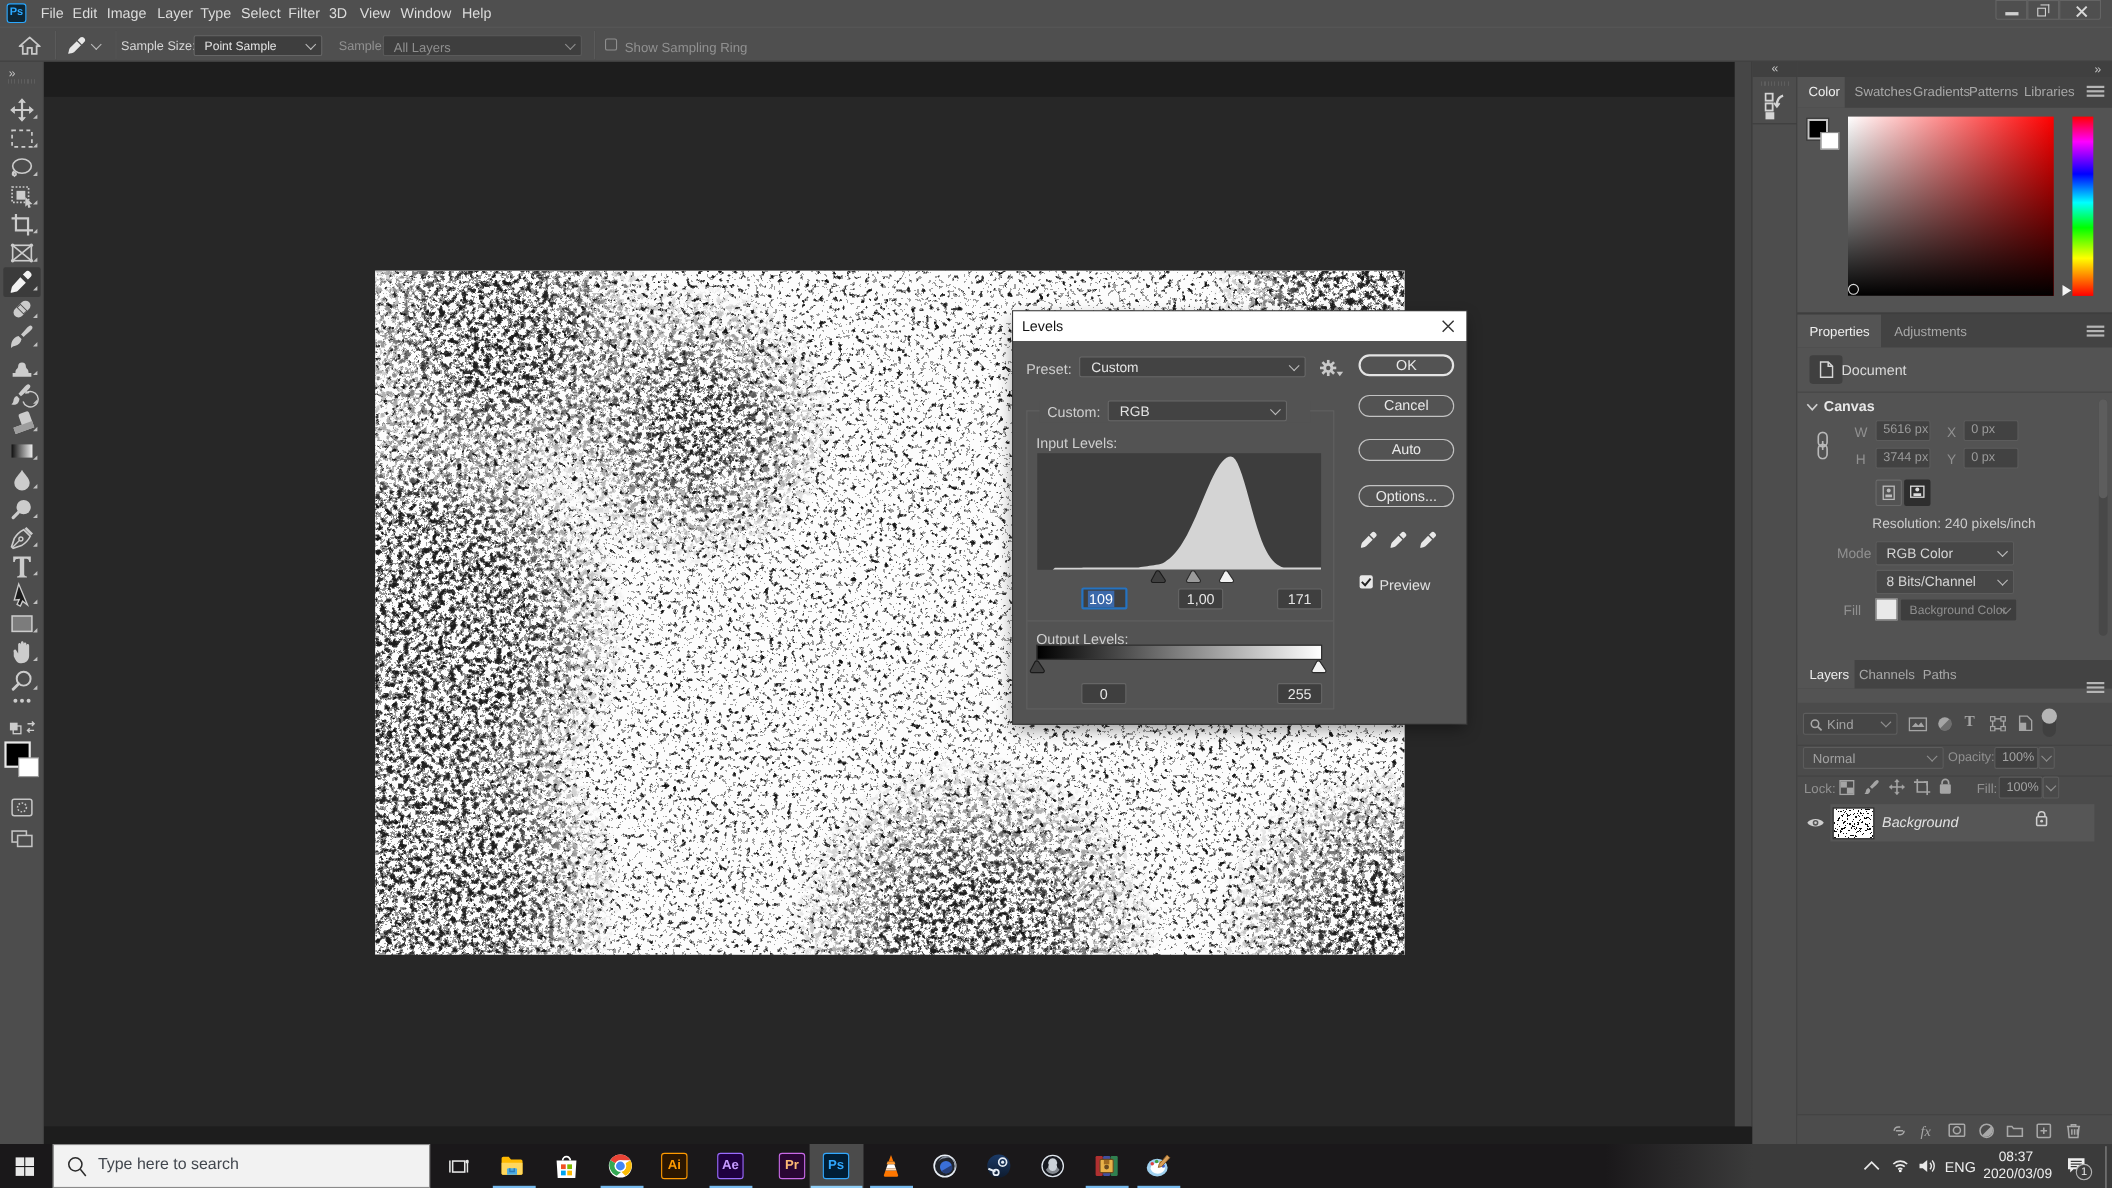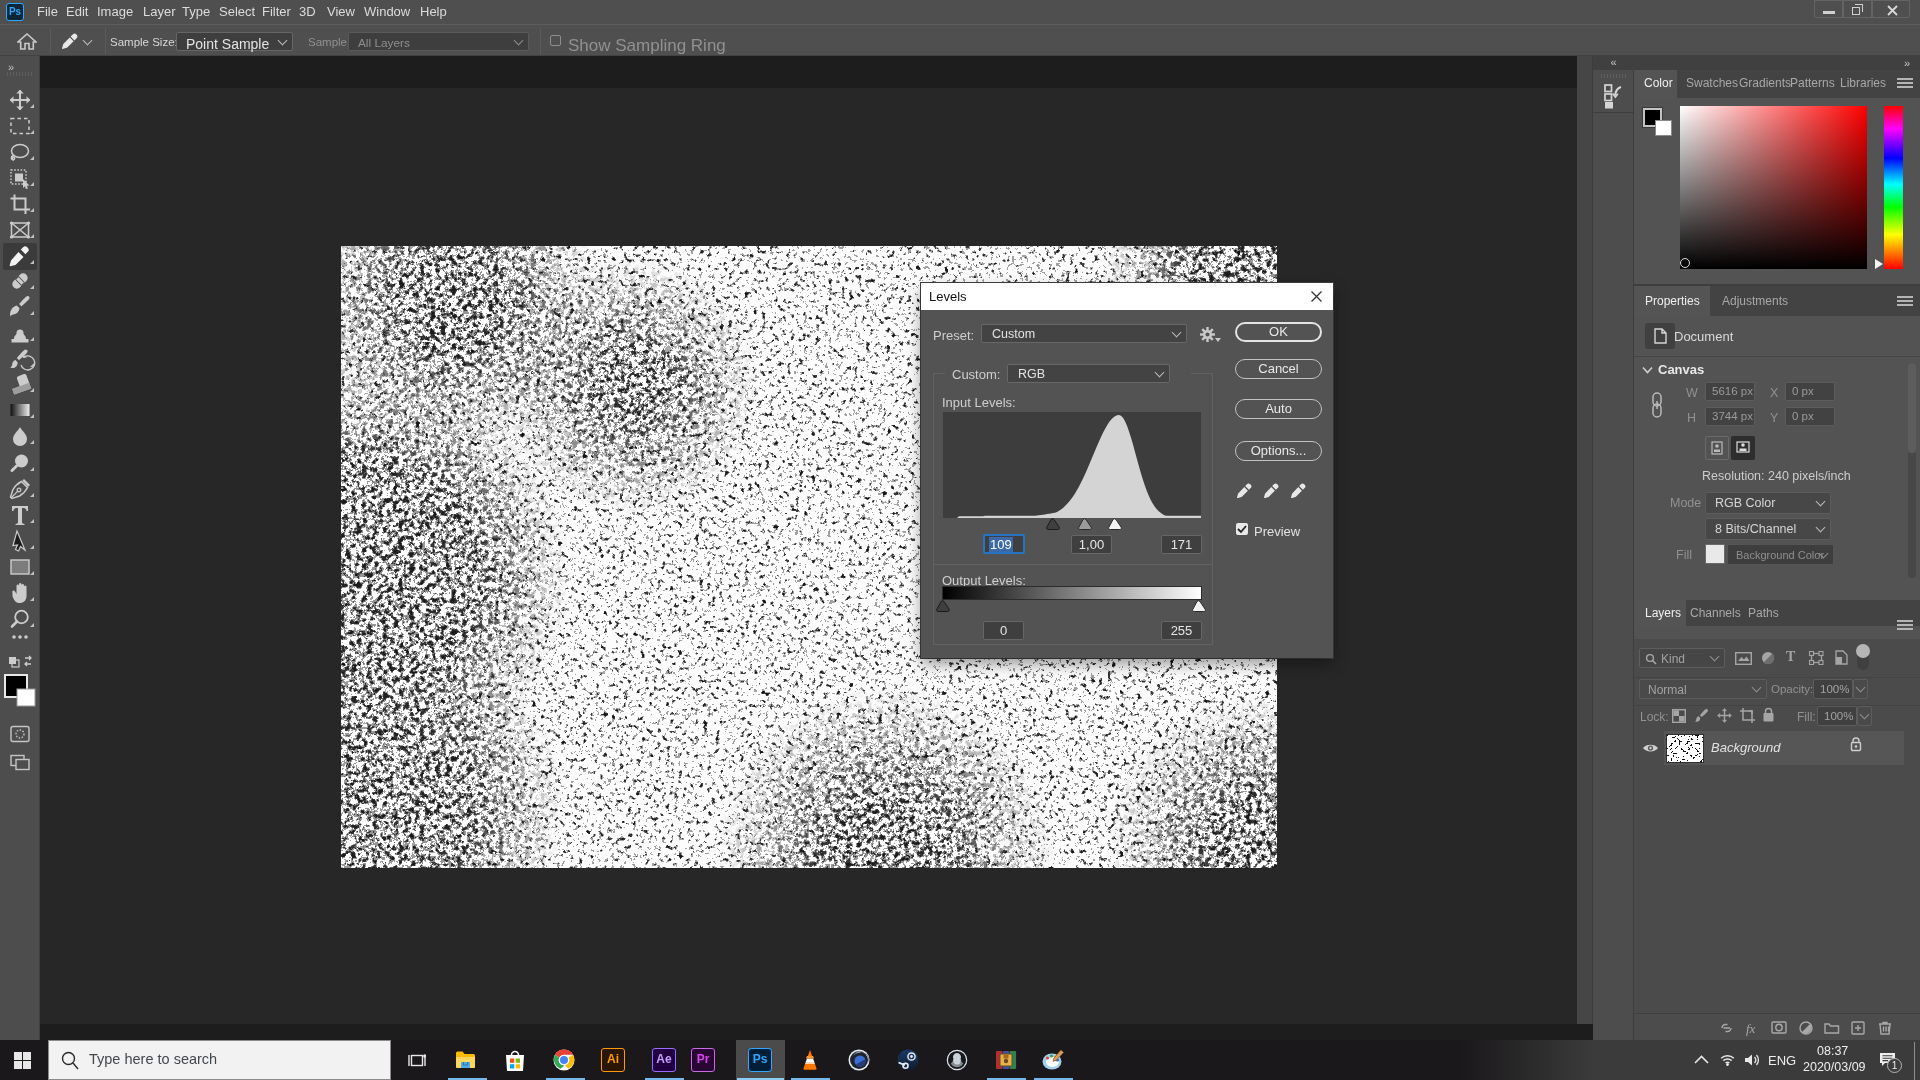--- a/index.html
+++ b/index.html
@@ -90,31 +90,31 @@
         <path d="M10 1 L19 9 L16.3 9 L16.3 16 L12 16 L12 10.5 L8 10.5 L8 16 L3.7 16 L3.7 9 L1 9 Z" fill="none" stroke="#c9c9c9" stroke-width="1.6"></path>
       </svg>
     <div class="vsep" style="left:50px"></div>
     <svg class="abs" style="left:61px;top:7px" width="18" height="18" viewBox="0 0 18 18">
         <path d="M15.5 2.5c1.2 1.2 1.2 2.6.3 3.5l-2.4 2.4-3.8-3.8 2.4-2.4c.9-.9 2.3-.9 3.5.3zM8.8 5.4l3.8 3.8-6.3 6.3c-.5.5-2.2.8-3.1 1-.6.2-1.9.6-2.1.4-.2-.2.2-1.5.4-2.1.2-.9.5-2.6 1-3.1z" fill="#e8e8e8"></path>
       </svg>
     <div class="chev" style="left:84px;top:17px"></div>
     <div class="vsep" style="left:105px"></div>
     <span class="abs" style="left:110px;top:11px;font-size:11.5px">Sample Size:</span>
     <div class="dd" style="left:176px;top:7px;width:117px;height:19px">
-        <span style="position:absolute;left:9px;top:2.5px;font-size:14px">Point Sample</span>
+        <span style="position:absolute;left:9px;top:2.5px;font-size:11px">Point Sample</span>
         <span class="ch"></span>
       </div>
     <span class="abs gray" style="left:308px;top:11px;font-size:11.5px">Sample:</span>
     <div class="dd" style="left:348px;top:7px;width:181px;height:19px;border-color:#5a5a5a;color:#8f8f8f">
         <span style="position:absolute;left:9px;top:2.5px;font-size:11.8px">All Layers</span>
         <span class="ch" style="border-color:#8f8f8f"></span>
       </div>
     <div class="vsep" style="left:540px"></div>
     <div class="abs" style="left:550px;top:10px;width:11px;height:11px;border:1px solid #8f8f8f;border-radius:2px"></div>
-    <span class="abs gray" style="left:568px;top:11px;font-size:17px">Show Sampling Ring</span>
+    <span class="abs gray" style="left:568px;top:11px;font-size:12px">Show Sampling Ring</span>
   </div>
   <div class="abs" id="tooldock">
     <div class="abs" style="left:8px;top:5px;color:#c5c5c5;font-size:11px;letter-spacing:1px">»</div>
     <div class="abs" style="left:7px;top:16px;width:26px;height:4px;background:repeating-linear-gradient(90deg,#5e5e5e 0 1px,transparent 1px 3px)"></div>
     <div class="abs" style="left:3px;top:187px;width:34px;height:27px;background:#3b3b3b;border-radius:2px"></div>
     <svg class="abs" style="left:0;top:-26px" width="40" height="820" viewBox="0 0 40 820">
       <g stroke="#cccccc" fill="none" stroke-width="1.5">
 
         <g transform="translate(20,70)">
             <path d="M0 -9 L0 9 M-9 0 L9 0" stroke-width="2"></path>
@@ -651,21 +651,21 @@
     <div class="ticon" style="left:552px"><svg width="24" height="24" viewBox="0 0 24 24">
           <circle cx="12" cy="12" r="10.5" fill="#fff"></circle>
           <path d="M12 1.5 a10.5 10.5 0 0 1 9.1 5.25 L12 6.75 a5.3 5.3 0 0 0 -4.6 2.65 L2.9 6.75 A10.5 10.5 0 0 1 12 1.5z" fill="#ea4335"></path>
           <path d="M21.1 6.75 a10.5 10.5 0 0 1 -4.5 14.1 L12.8 17.2 a5.3 5.3 0 0 0 3.8 -7.8 z" fill="#fbbc05"></path>
           <path d="M2.9 6.75 L7.4 9.4 a5.3 5.3 0 0 0 5.4 7.8 l-4.2 3.65 A10.5 10.5 0 0 1 2.9 6.75z" fill="#34a853"></path>
           <circle cx="12" cy="12" r="5.2" fill="#fff"></circle>
           <circle cx="12" cy="12" r="4" fill="#4285f4"></circle>
         </svg></div>
     <div class="ticon" style="left:601px;background:#2b1600;color:#ff9a00;border:1.5px solid #ff9a00;line-height:21px">Ai</div>
     <div class="ticon" style="left:652px;background:#1f0040;color:#c79bff;border:1.5px solid #9b6bff;line-height:21px">Ae</div>
-    <div class="ticon" style="left:691px;background:#2a0634;color:#d946ef;border:1.5px solid #c969e8;line-height:21px">Pr</div>
+    <div class="ticon" style="left:708px;background:#2a0634;color:#fdba74;border:1.5px solid #c969e8;line-height:21px">Pr</div>
     <div class="abs" style="left:736px;top:0;width:49px;height:40px;background:#4b4b4b"></div>
     <div class="ticon" style="left:748px;background:#001e36;color:#31a8ff;border:1.5px solid #31a8ff;line-height:21px">Ps</div>
     <div class="ticon" style="left:798px"><svg width="24" height="24" viewBox="0 0 24 24">
           <path d="M12 2 L14.2 8 L9.8 8 Z" fill="#ff7700"></path>
           <path d="M9 10.5 L15 10.5 L16.3 14 L7.7 14 Z" fill="#fff"></path>
           <path d="M7 16 L17 16 L18.5 20.5 a1 1 0 0 1 -1 1.2 L6.5 21.7 a1 1 0 0 1 -1 -1.2 Z" fill="#ff7700"></path>
           <path d="M8.9 8 L15.1 8 L16 10.5 L8 10.5 Z" fill="#ff9a33"></path>
           <path d="M7.7 14 L16.3 14 L17 16 L7 16 Z" fill="#ffd9b3"></path>
         </svg></div>
     <div class="ticon" style="left:847px"><svg width="24" height="24" viewBox="0 0 24 24">

